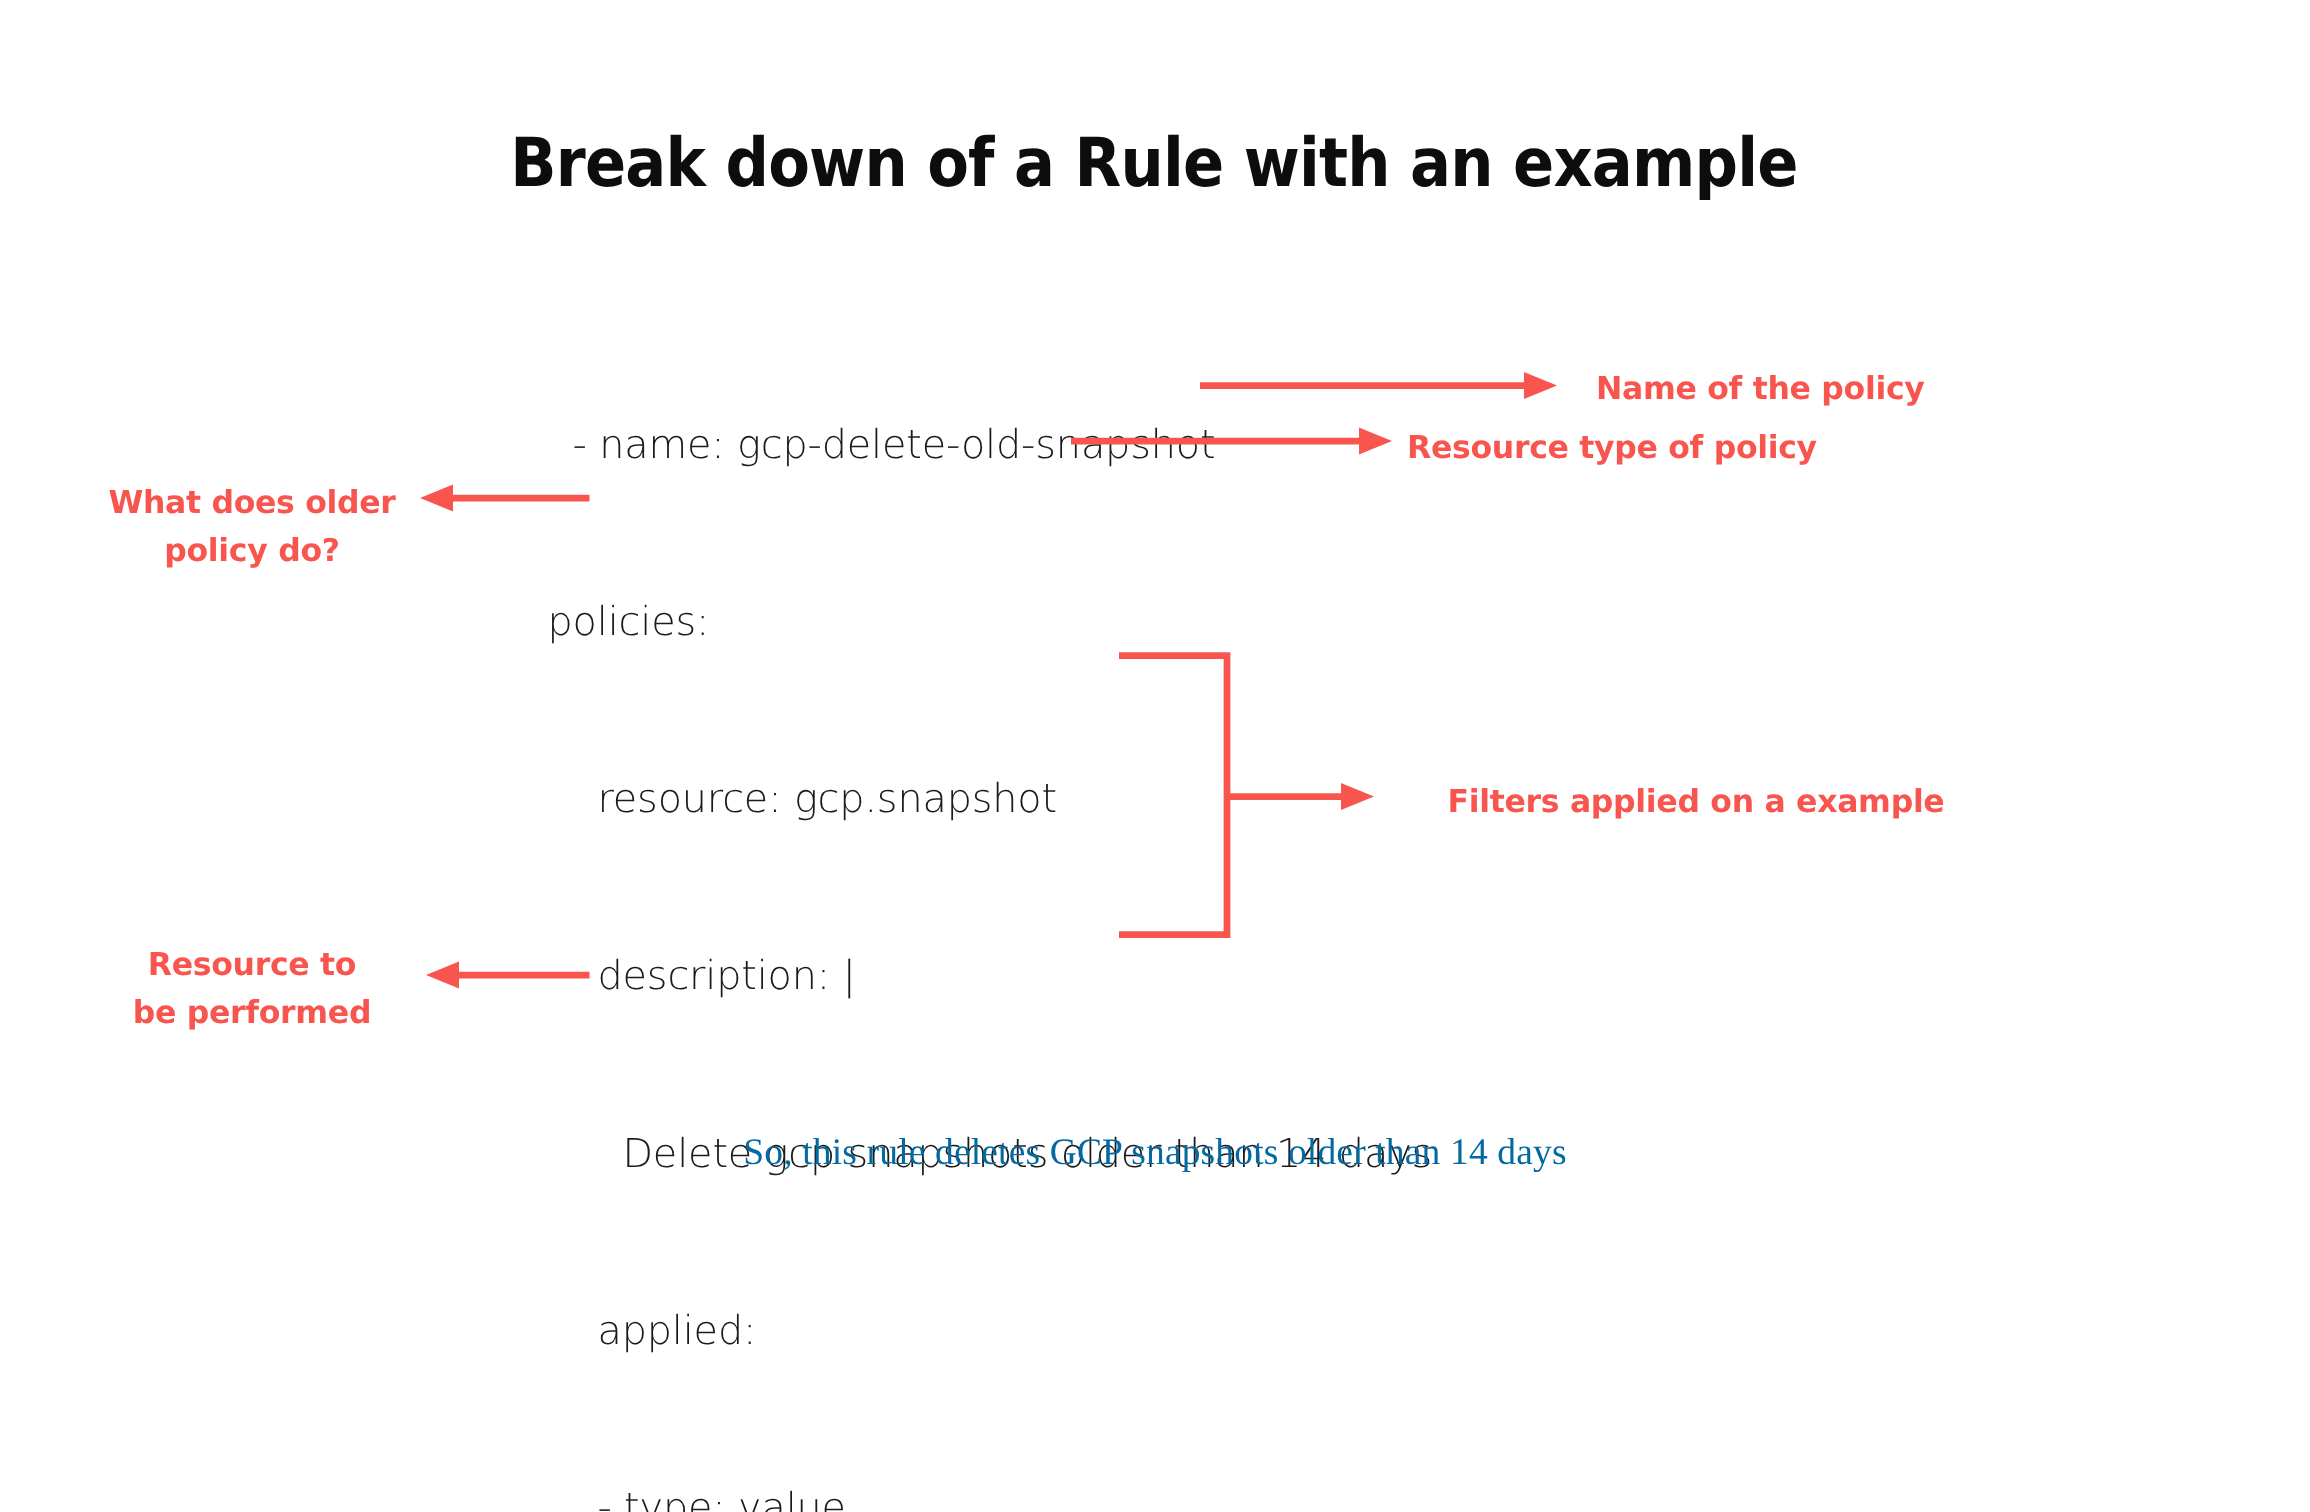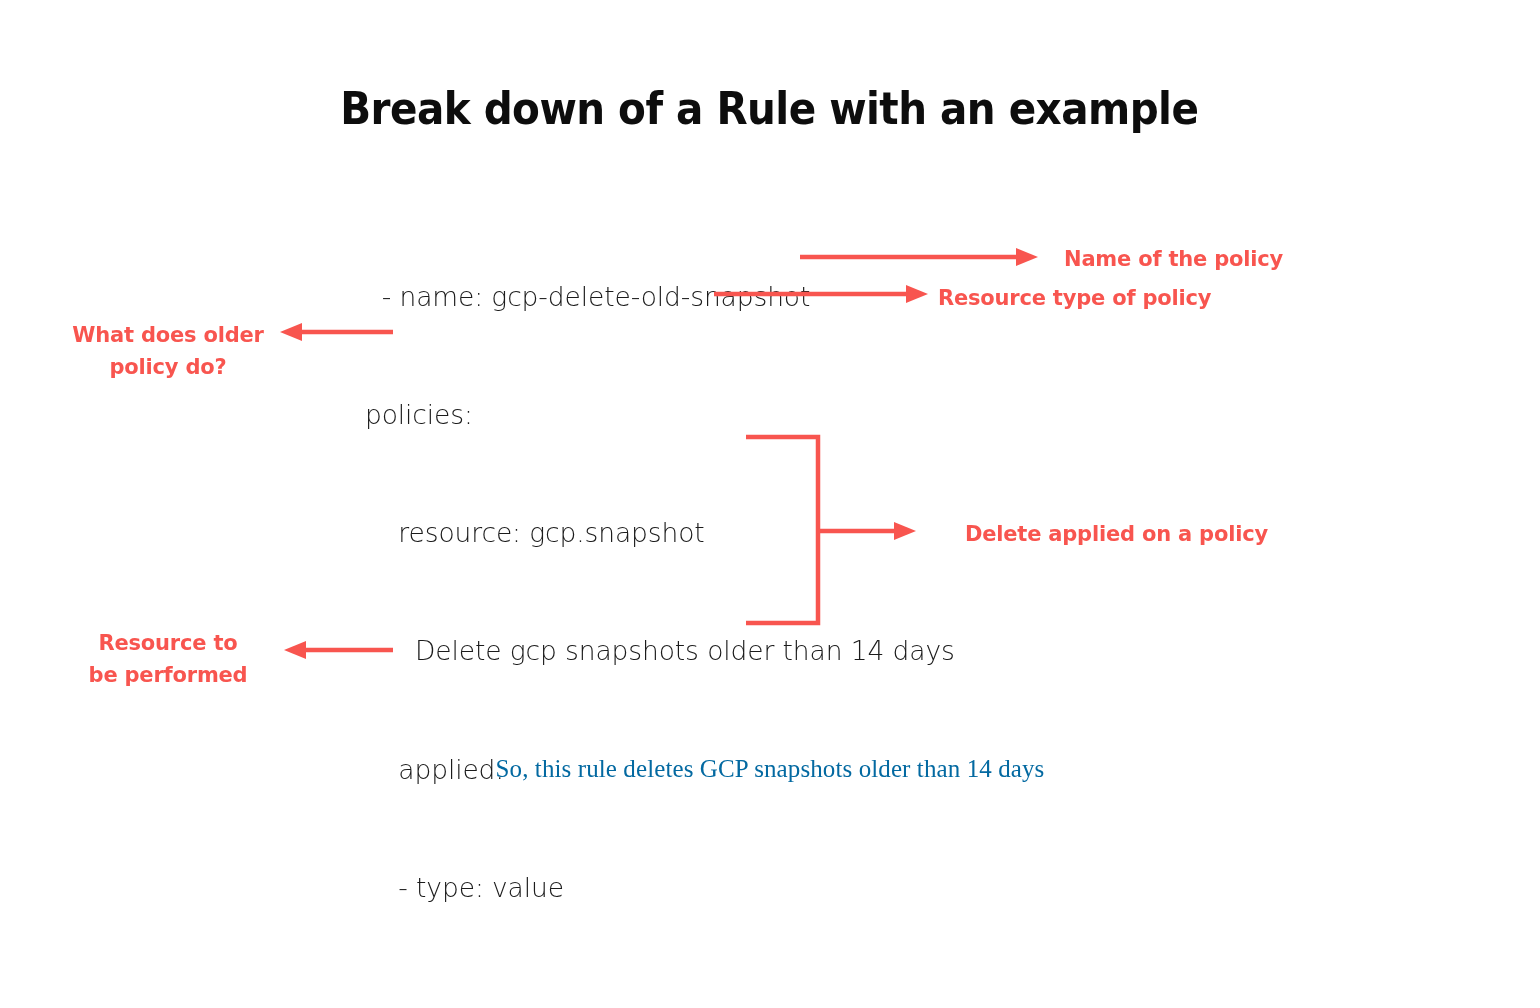--- a/index.html
+++ b/index.html
@@ -124,39 +124,40 @@
 <body>
 
 <div id="canvas">
 
   <div id="slide-title">Break down of a Rule with an example</div>
 
   <div id="yaml-block">
     <span class="yline">  - name: gcp-delete-old-snapshot</span>
     <span class="yline">policies:</span>
     <span class="yline">    resource: gcp.snapshot</span>
+    <span class="yline">    description: |</span>
     <span class="yline">      Delete gcp snapshots older than 14 days</span>
     <span class="yline">    applied:</span>
     <span class="yline">    - type: value</span>
     
     
     
     
     
     
   </div>
 
   <div class="annot" id="label-name-of-policy">Name of the policy</div>
 
   <div class="annot" id="label-resource-type">Resource type of policy</div>
 
   <div class="annot" id="label-what-does-policy-do">What does older
 policy do?</div>
 
-  <div class="annot" id="label-filters-applied">Delete applied on a policy</div>
+  <div class="annot" id="label-filters-applied">Filters applied on a example</div>
 
   <div class="annot" id="label-operation-performed">Resource to
 be performed</div>
 
   <svg id="connectors" viewBox="0 0 1540 1008" width="1540" height="1008">
 
     <g>
       <line x1="800" y1="257" x2="1022" y2="257" stroke="#f8554f" stroke-width="4.5" stroke-linecap="butt"></line>
       <polygon points="1016,248 1038,257 1016,266" fill="#f8554f"></polygon>
     </g>

